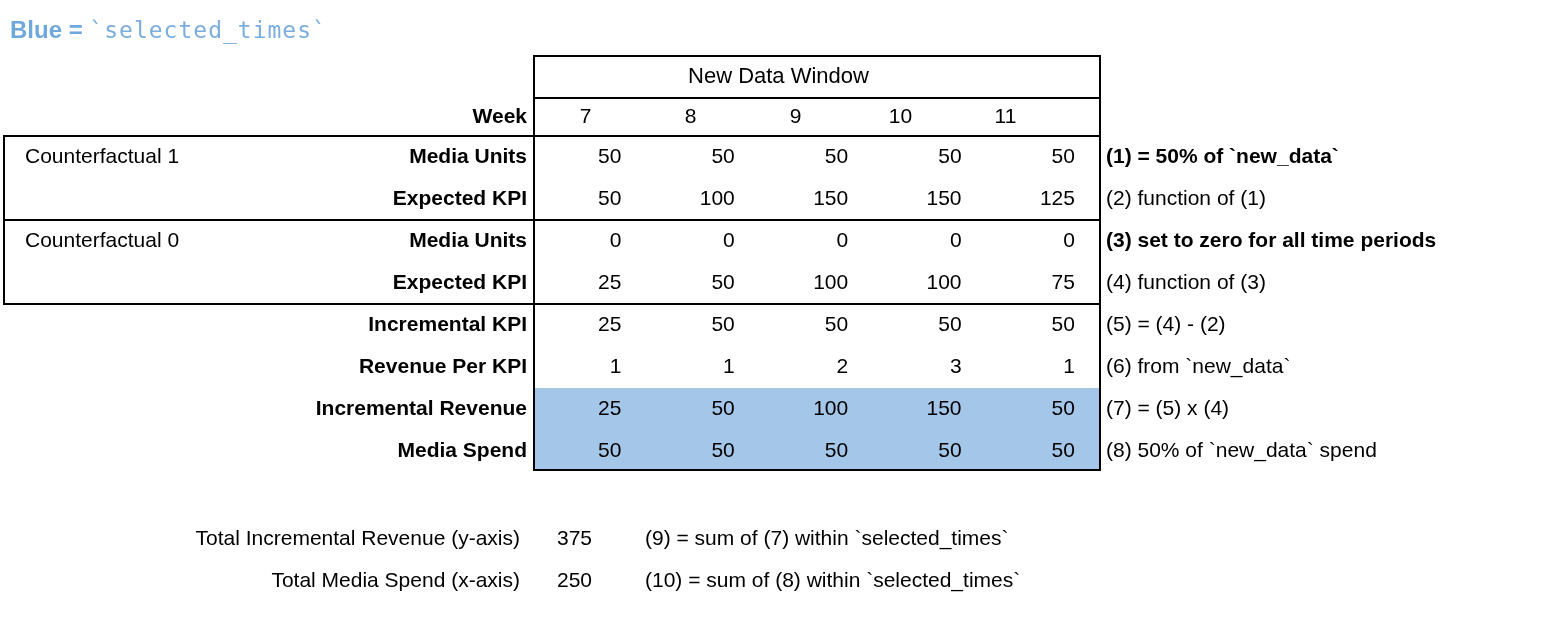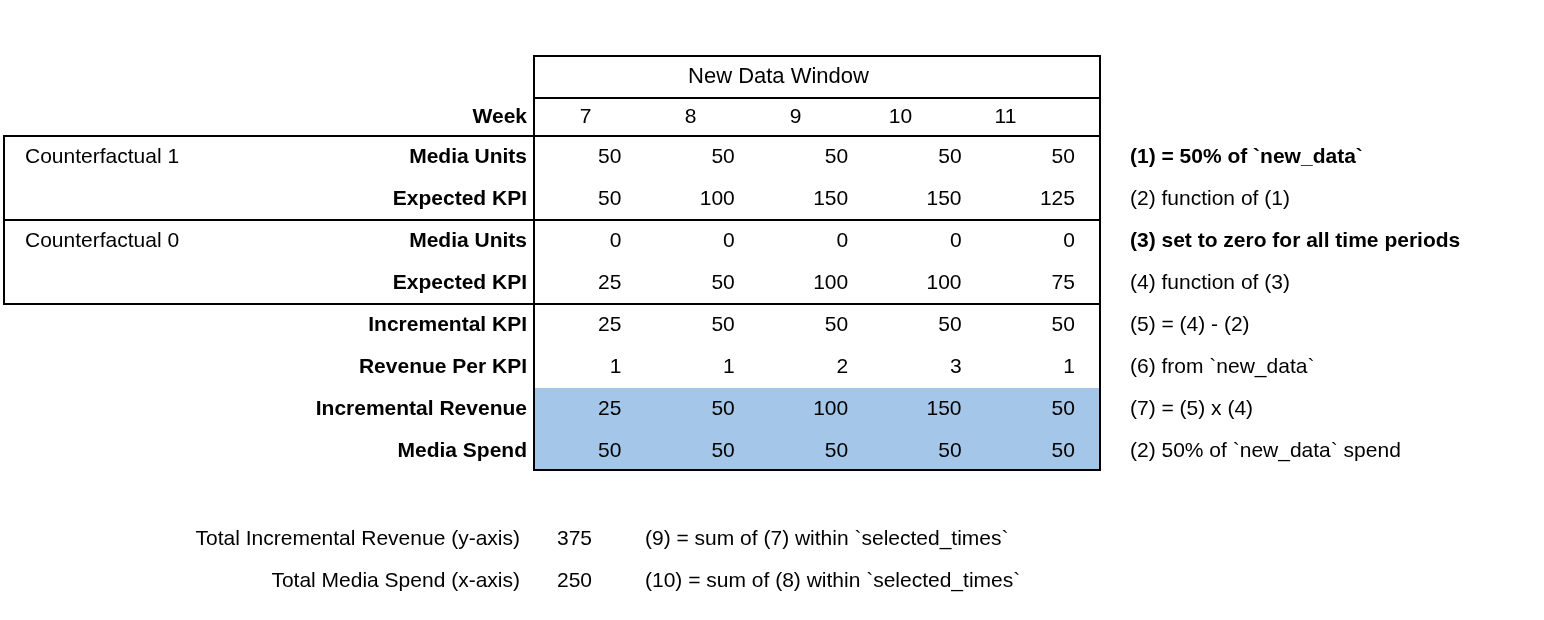--- a/index.html
+++ b/index.html
@@ -27,33 +27,36 @@
 
   
   .t-row { position: absolute; left: 0; width: 1544px; height: 42px; display: flex; align-items: center; font-size: 21px; }
   .header-cell { position: absolute; left: 533px; width: 491px; text-align: center; font-size: 22px; }
   .group-label { position: absolute; left: 25px; font-weight: normal; white-space: nowrap; }
   .row-label { position: absolute; left: 0; width: 527px; text-align: right; font-weight: bold; white-space: nowrap; }
   .cells { position: absolute; left: 533px; width: 567px; display: flex; }
   .cell { width: 113.4px; text-align: right; padding-right: 25px; padding-left: 8px; }
   .week-cells { position: absolute; left: 533px; width: 525px; display: flex; }
   .week-cell { width: 105px; text-align: center; }
-  .note { position: absolute; left: 1106px; white-space: nowrap; margin-left: 24px; }
+  .note { position: absolute; left: 1106px; white-space: nowrap; }
   .note-bold { font-weight: bold; }
 
   
   .total-label { position: absolute; left: 0; width: 520px; text-align: right; font-weight: normal; white-space: nowrap; }
   .total-value { position: absolute; left: 557px; }
   .total-note { position: absolute; left: 645px; white-space: nowrap; }
 </style>
 </head>
 <body>
 
 <div class="canvas">
 
+  <div class="legend">
+    <span class="legend-label">Blue = </span><span class="legend-code">`selected_times`</span>
+  </div>
 
   <div class="blue-band"></div>
 
   <div class="hline" style="left:533px; top:55px;  width:568px;"></div>
   <div class="hline" style="left:533px; top:97px;  width:568px;"></div>
   <div class="hline" style="left:3px;   top:135px; width:1098px;"></div>
   <div class="hline" style="left:3px;   top:219px; width:1098px;"></div>
   <div class="hline" style="left:3px;   top:303px; width:1098px;"></div>
   <div class="hline" style="left:533px; top:469px; width:568px;"></div>
   <div class="vline" style="left:3px;    top:135px; height:170px;"></div>
@@ -163,21 +166,21 @@
 
   <div class="t-row" style="top:429px;">
     <div class="row-label">Media Spend</div>
     <div class="cells">
       <div class="cell">50</div>
       <div class="cell">50</div>
       <div class="cell">50</div>
       <div class="cell">50</div>
       <div class="cell">50</div>
     </div>
-    <div class="note">(2) 50% of `new_data` spend</div>
+    <div class="note">(8) 50% of `new_data` spend</div>
   </div>
 
   <div class="t-row" style="top:517px;">
     <div class="total-label">Total Incremental Revenue (y-axis)</div>
     <div class="total-value">375</div>
     <div class="total-note">(9) = sum of (7) within `selected_times`</div>
   </div>
   <div class="t-row" style="top:559px;">
     <div class="total-label">Total Media Spend (x-axis)</div>
     <div class="total-value">250</div>

